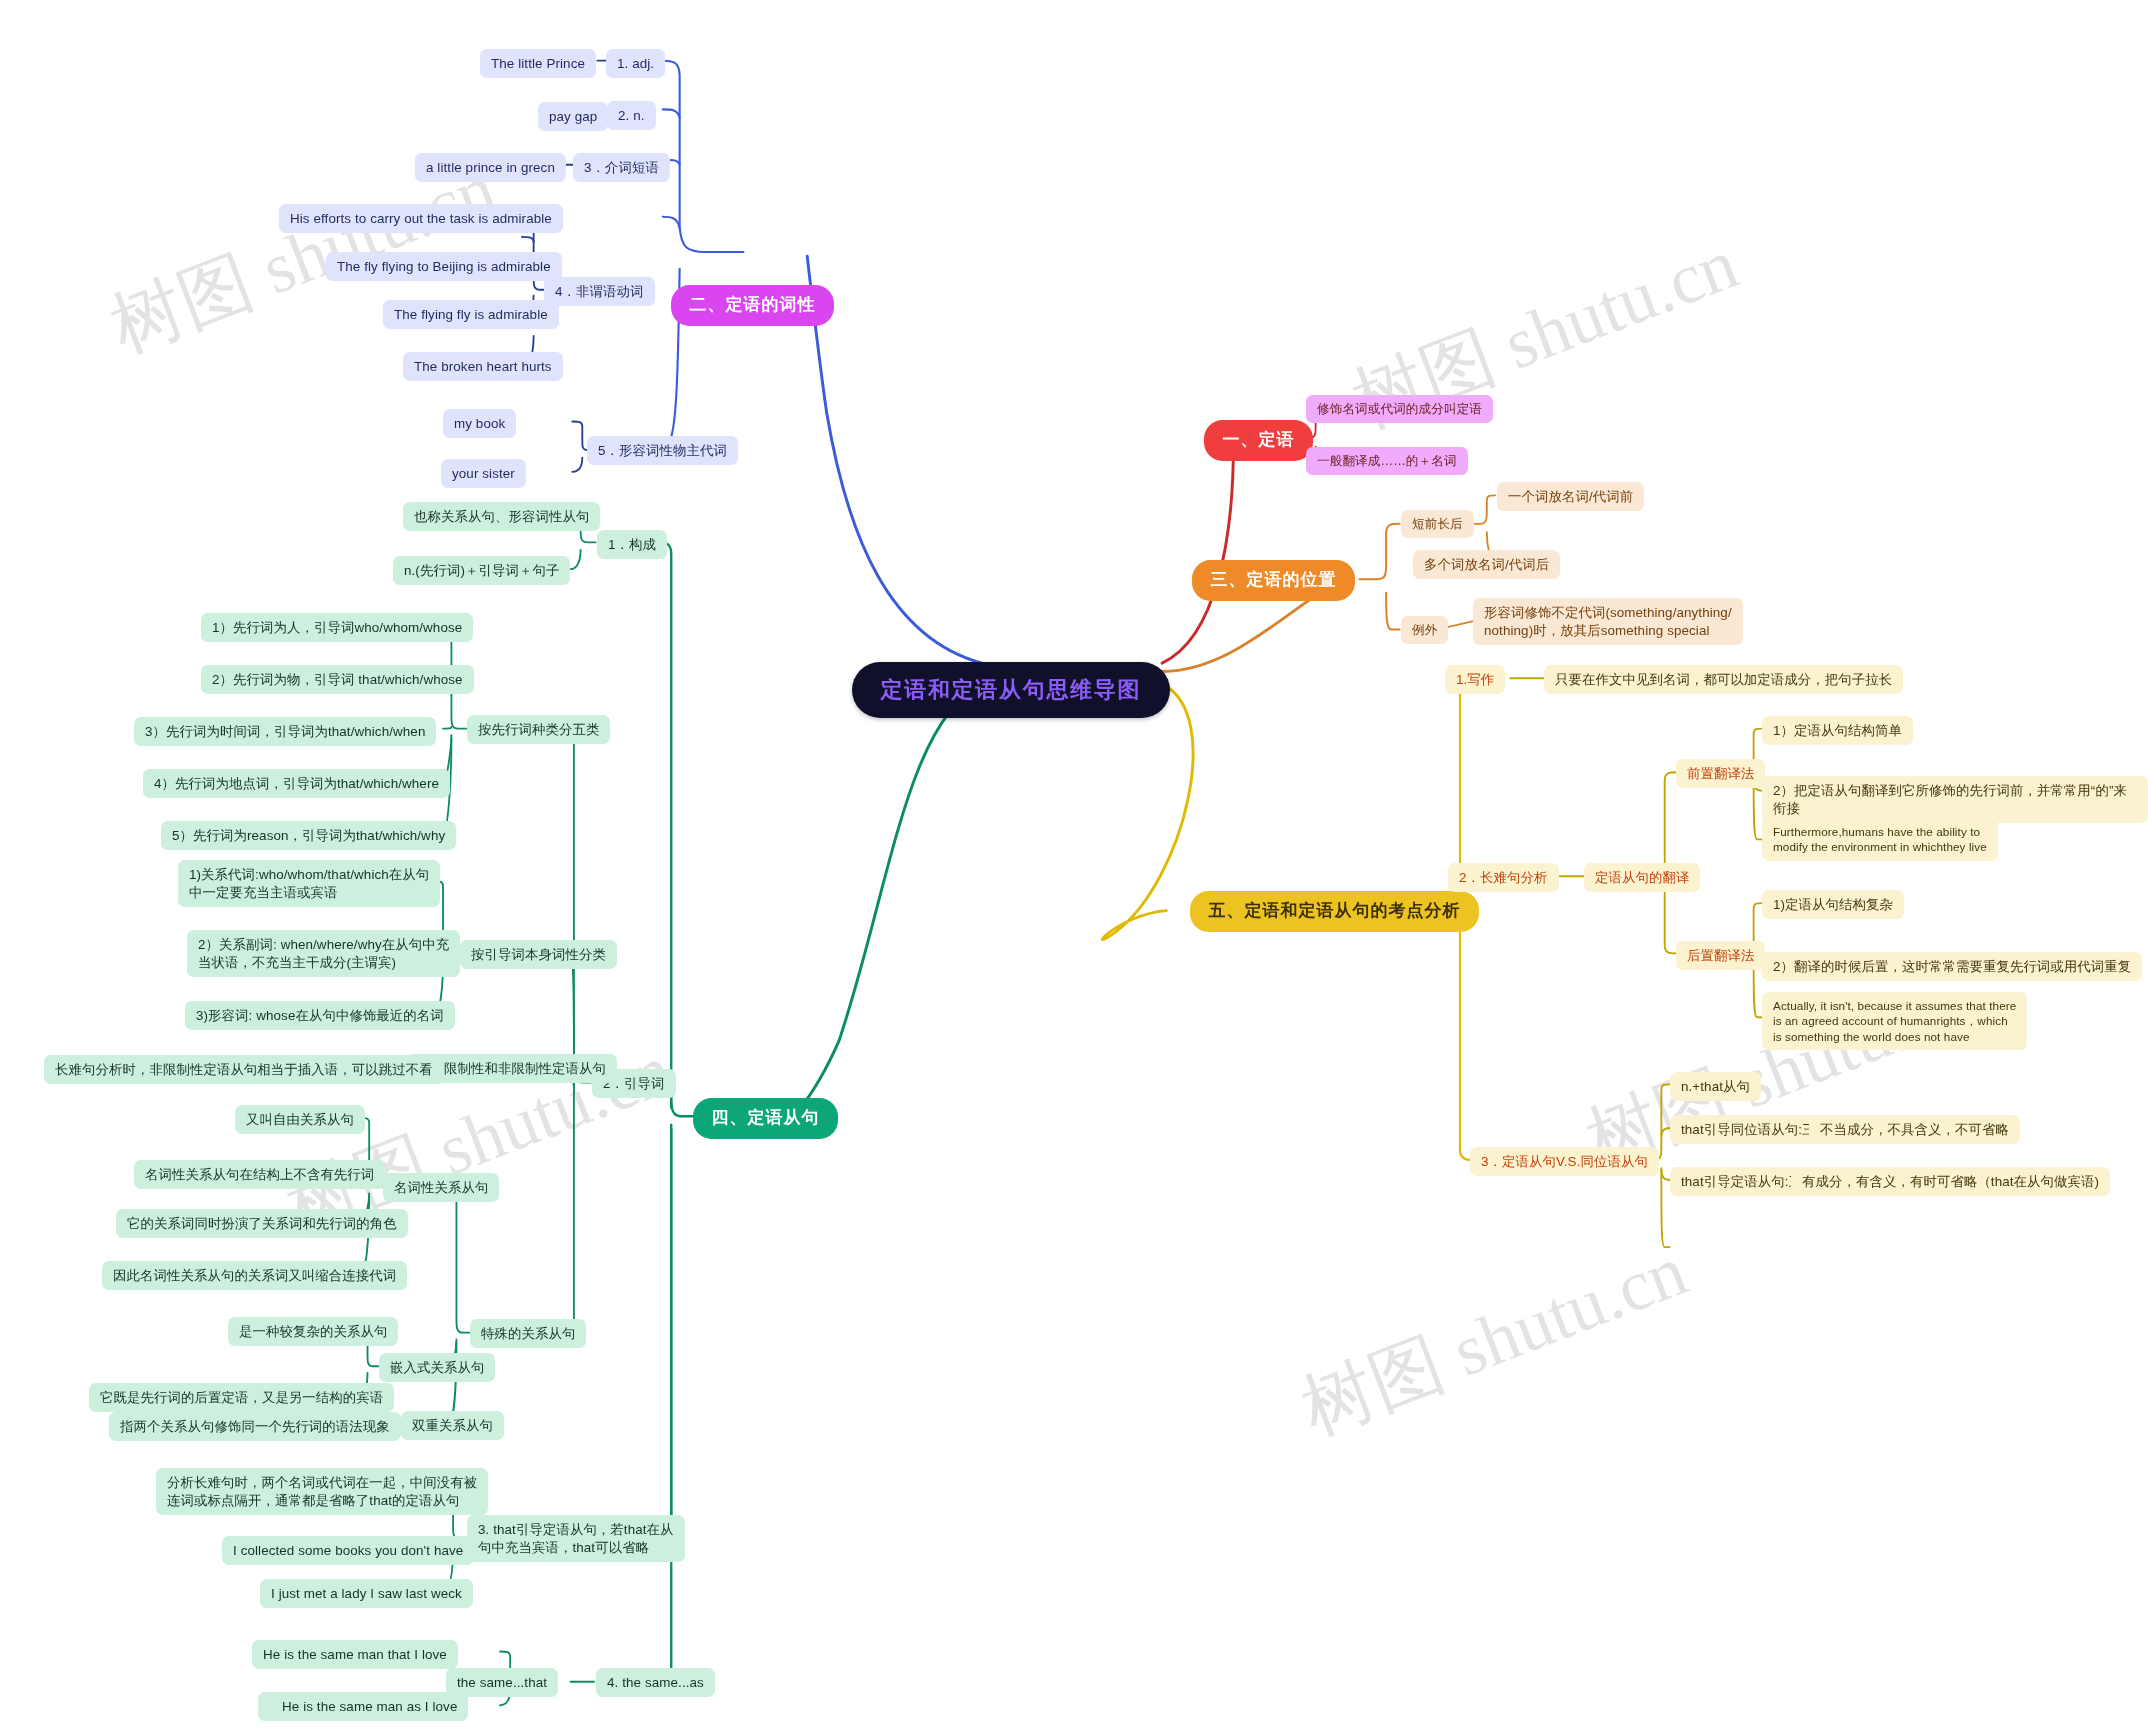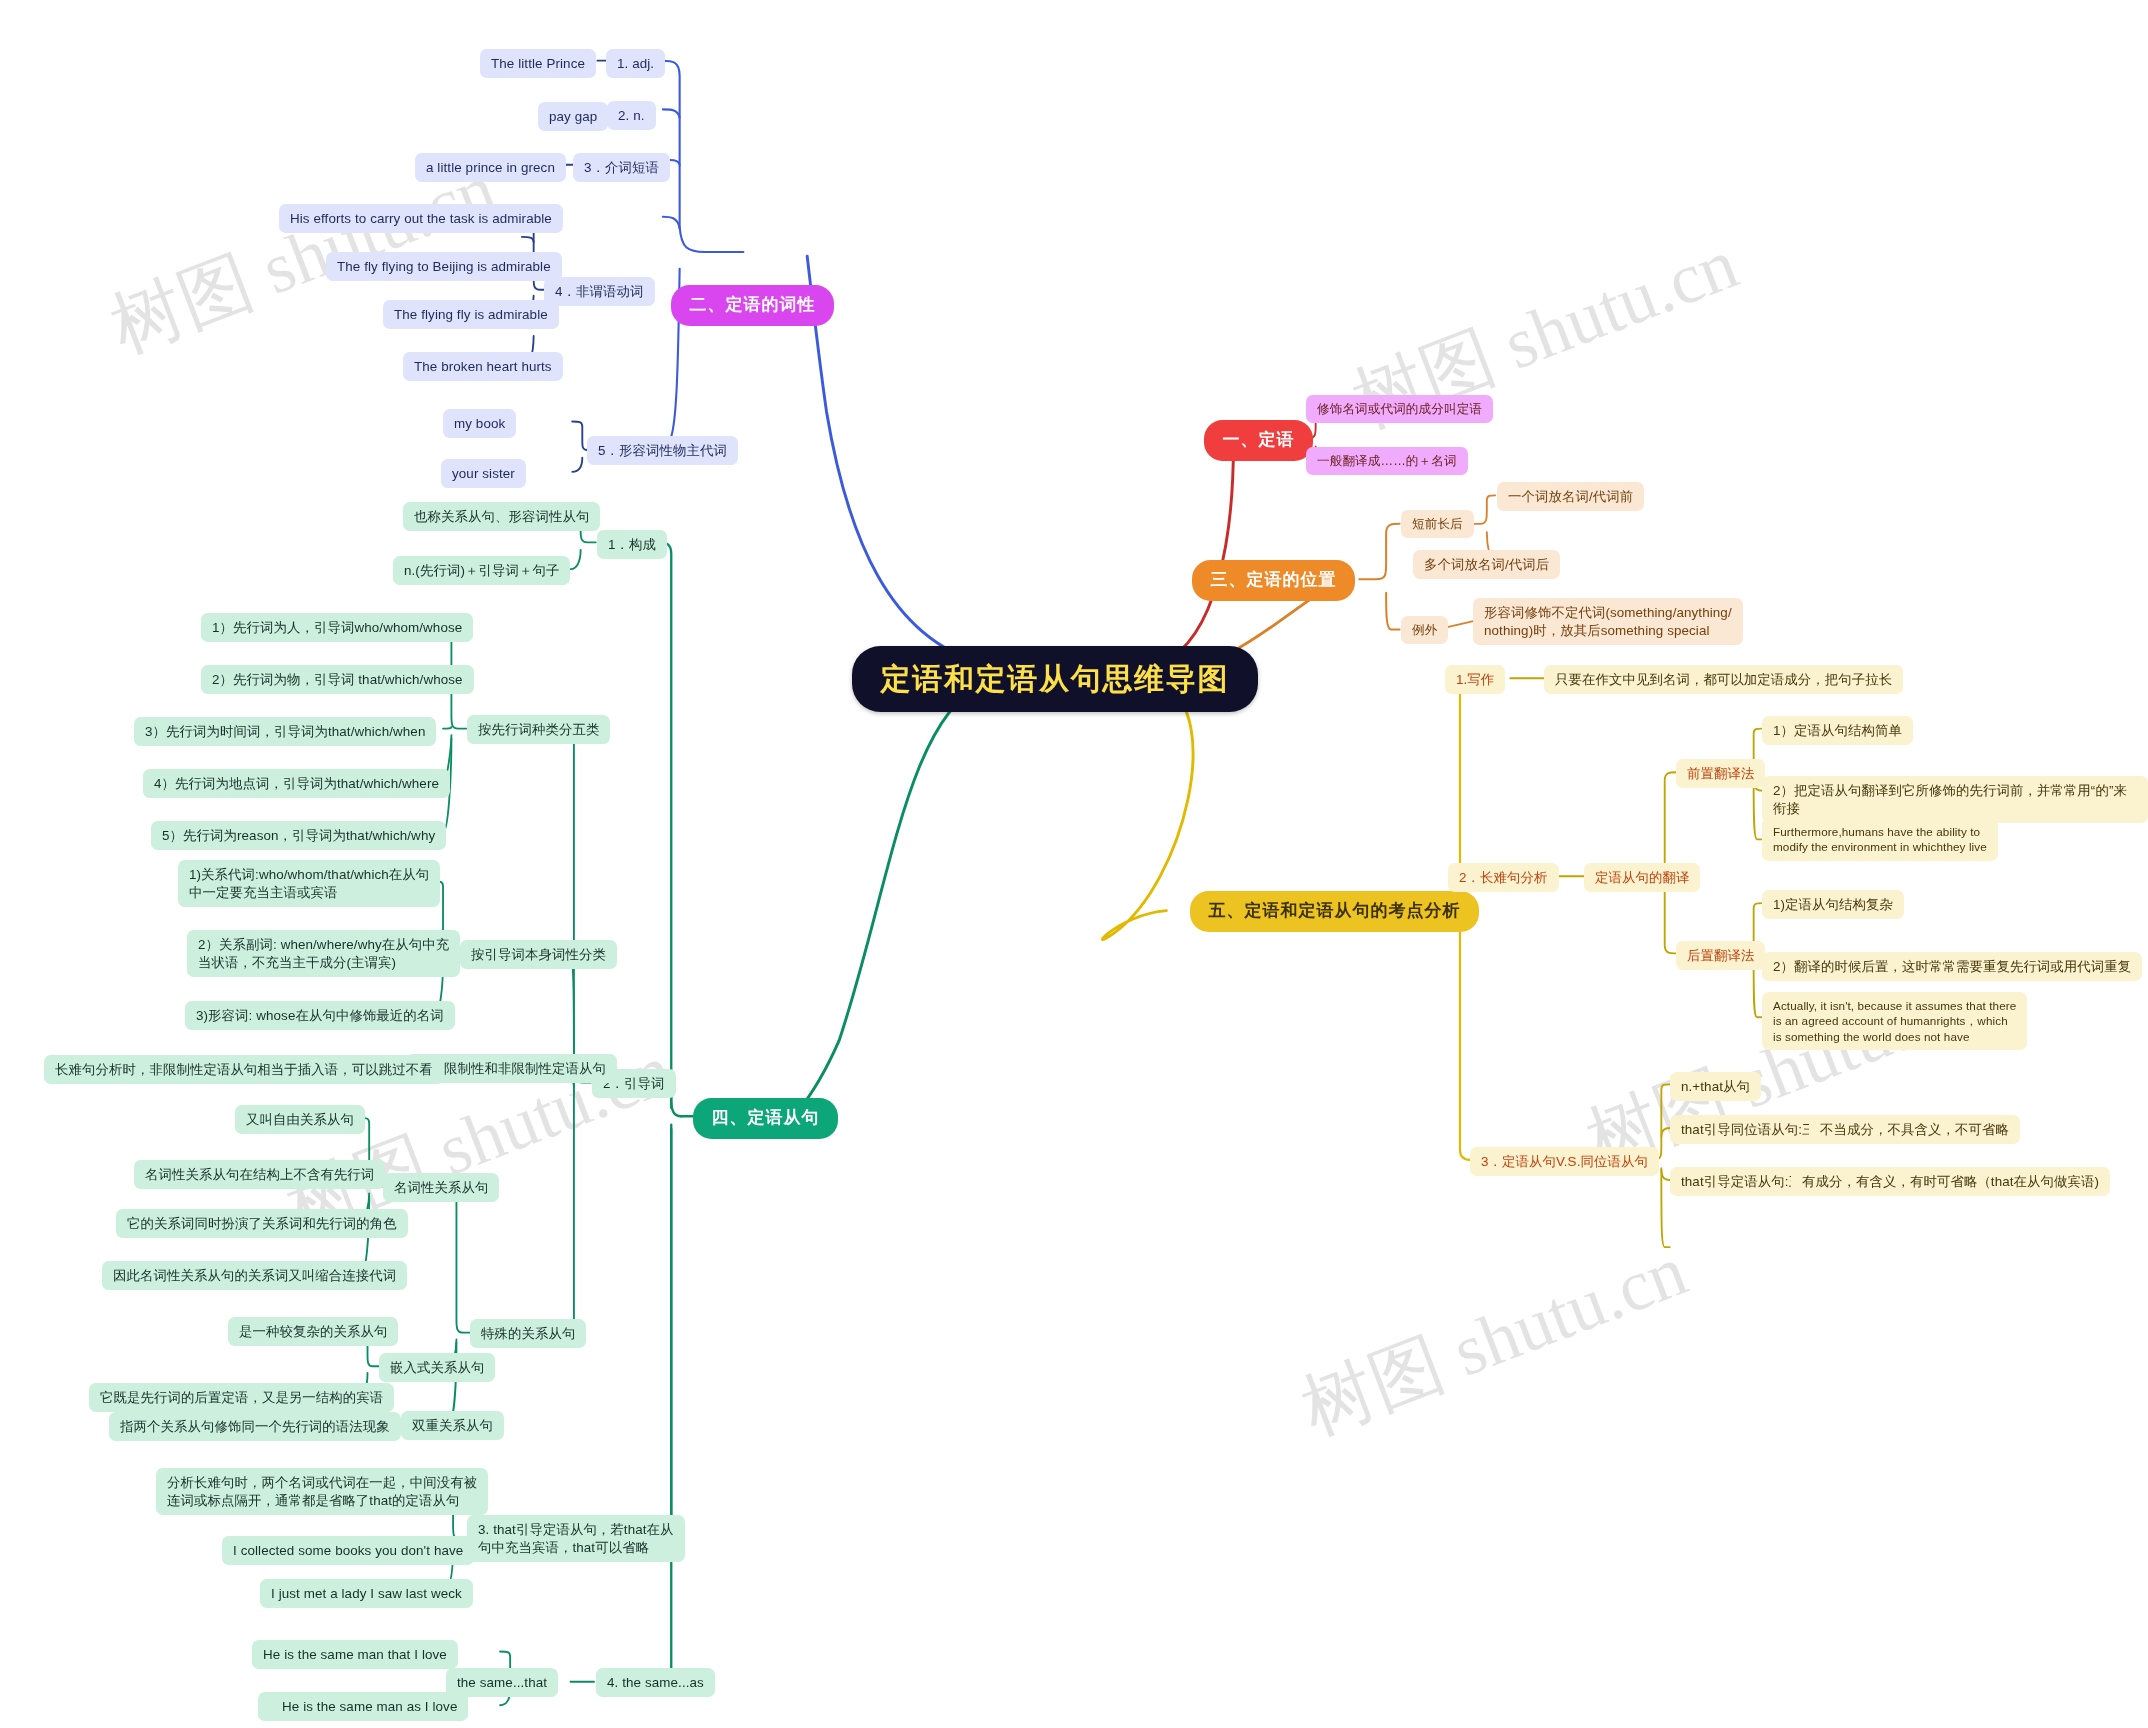--- a/index.html
+++ b/index.html
@@ -22,27 +22,28 @@
     border-radius: 6.7px;
     padding: 5.9px 11px;
     line-height: 1.32;
     white-space: pre-line;
     letter-spacing: 0.1px;
   }
 
   
   .root {
     background: #10102b;
-    color: #fde047;
-    font-size: 30px;
+    color: #8b5cf6;
+    font-size: 22px;
     font-weight: 700;
     border-radius: 28.5px;
     padding: 13.4px 28.5px;
     letter-spacing: 1.7px;
     box-shadow: 0 1.7px 4.2px rgba(0,0,0,.25);
+    margin-top: 16px;
   }
 
   
   .cap { color:#fff; font-size:17px; font-weight:700; border-radius:18.5px; padding:9.2px 18.5px; letter-spacing:1px;}
   .cap.blue   { background:#d946ef;margin-top:48px; }
   .cap.red    { background:#f03e3e; }
   .cap.orange { background:#ef8a28; }
   .cap.green  { background:#0ca678; }
   .cap.yellow { background:#edc321; color:#3b3104; }
   .blue-l   { background:#dfe3fb; color:#1c2a5e; }
@@ -270,21 +271,21 @@
   <div class="node green-l" style="left:403px; top:502px;">也称关系从句、形容词性从句</div>
   <div class="node green-l" style="left:393px; top:556px;">n.(先行词)＋引导词＋句子</div>
 
   <div class="node green-m" style="left:592px; top:1069px;">2．引导词</div>
 
   <div class="node green-m" style="left:467px; top:715px;">按先行词种类分五类</div>
   <div class="node green-l" style="left:201px; top:613px;">1）先行词为人，引导词who/whom/whose</div>
   <div class="node green-l" style="left:201px; top:665px;">2）先行词为物，引导词 that/which/whose</div>
   <div class="node green-l" style="left:134px; top:717px;">3）先行词为时间词，引导词为that/which/when</div>
   <div class="node green-l" style="left:143px; top:769px;">4）先行词为地点词，引导词为that/which/where</div>
-  <div class="node green-l" style="left:151px; top:821px;">5）先行词为reason，引导词为that/which/why</div>
+  <div class="node green-l" style="left:161px; top:821px;">5）先行词为reason，引导词为that/which/why</div>
 
   <div class="node green-m" style="left:460px; top:940px;">按引导词本身词性分类</div>
   <div class="node green-l" style="left:178px; top:860px;">1)关系代词:who/whom/that/which在从句
 中一定要充当主语或宾语</div>
   <div class="node green-l" style="left:187px; top:930px;">2）关系副词: when/where/why在从句中充
 当状语，不充当主干成分(主谓宾)</div>
   <div class="node green-l" style="left:185px; top:1001px;">3)形容词: whose在从句中修饰最近的名词</div>
 
   <div class="node green-m" style="left:406px; top:1054px;">区分限制性和非限制性定语从句</div>
   <div class="node green-l" style="left:44px; top:1055px;">长难句分析时，非限制性定语从句相当于插入语，可以跳过不看</div>

